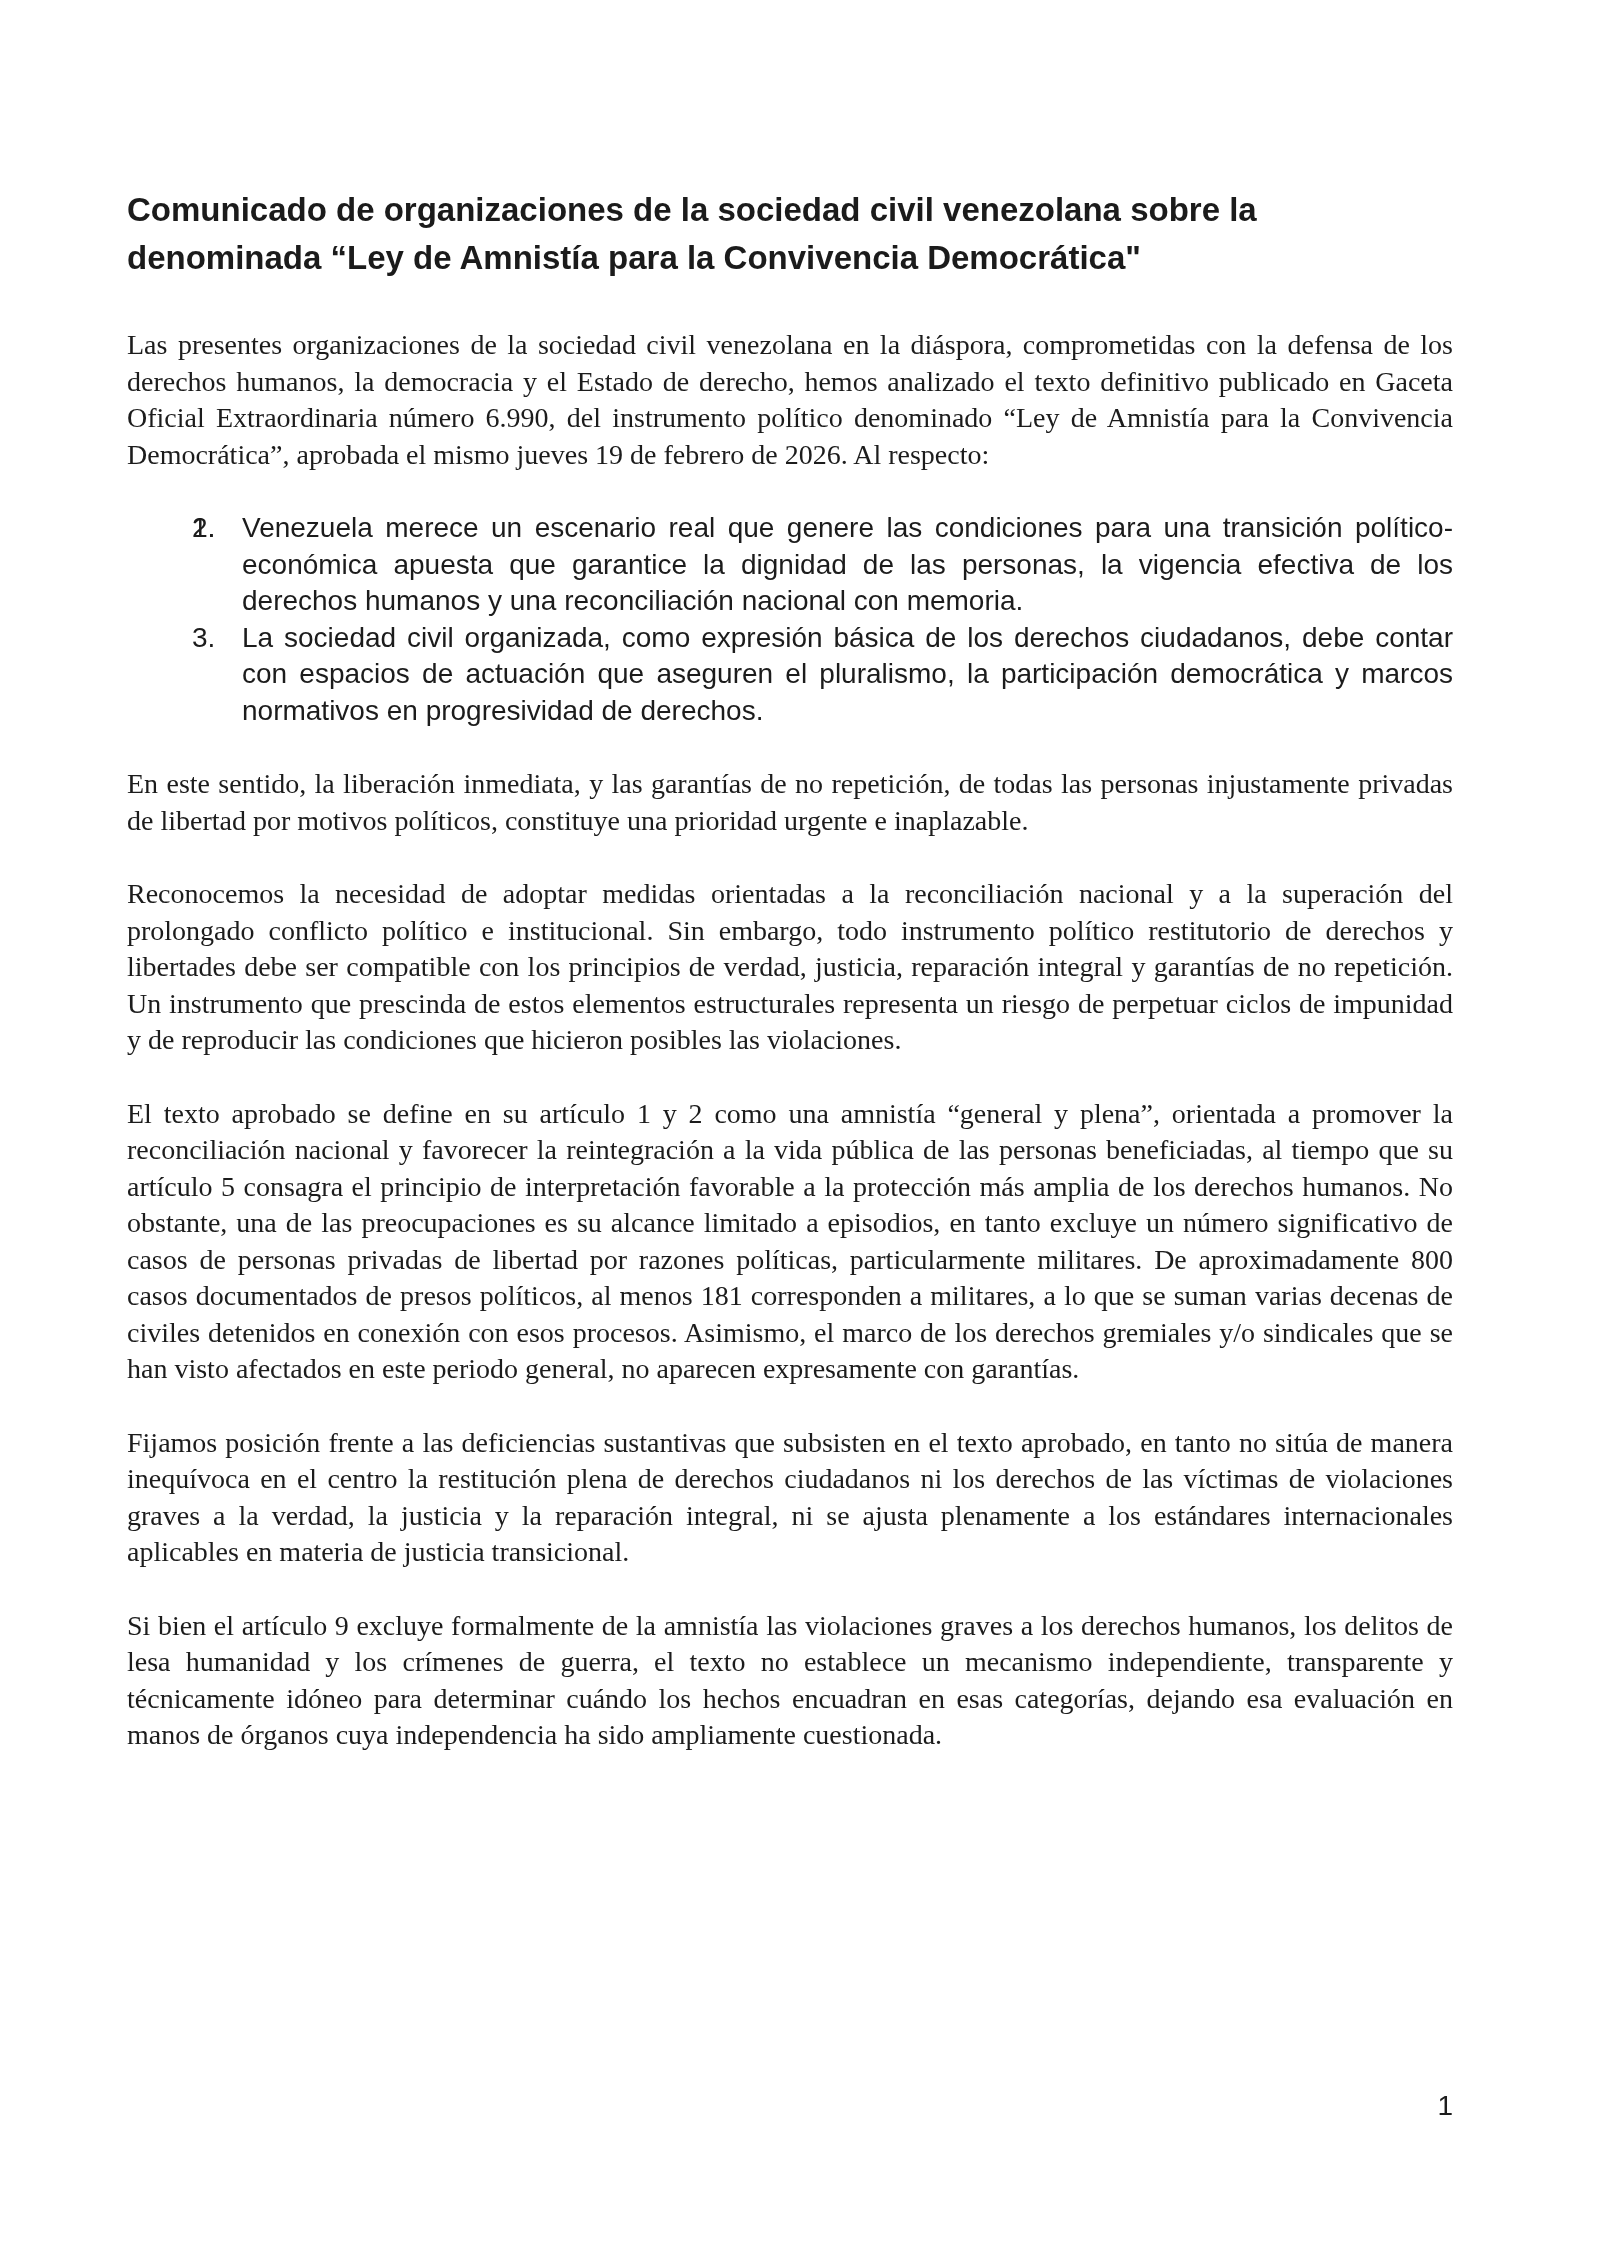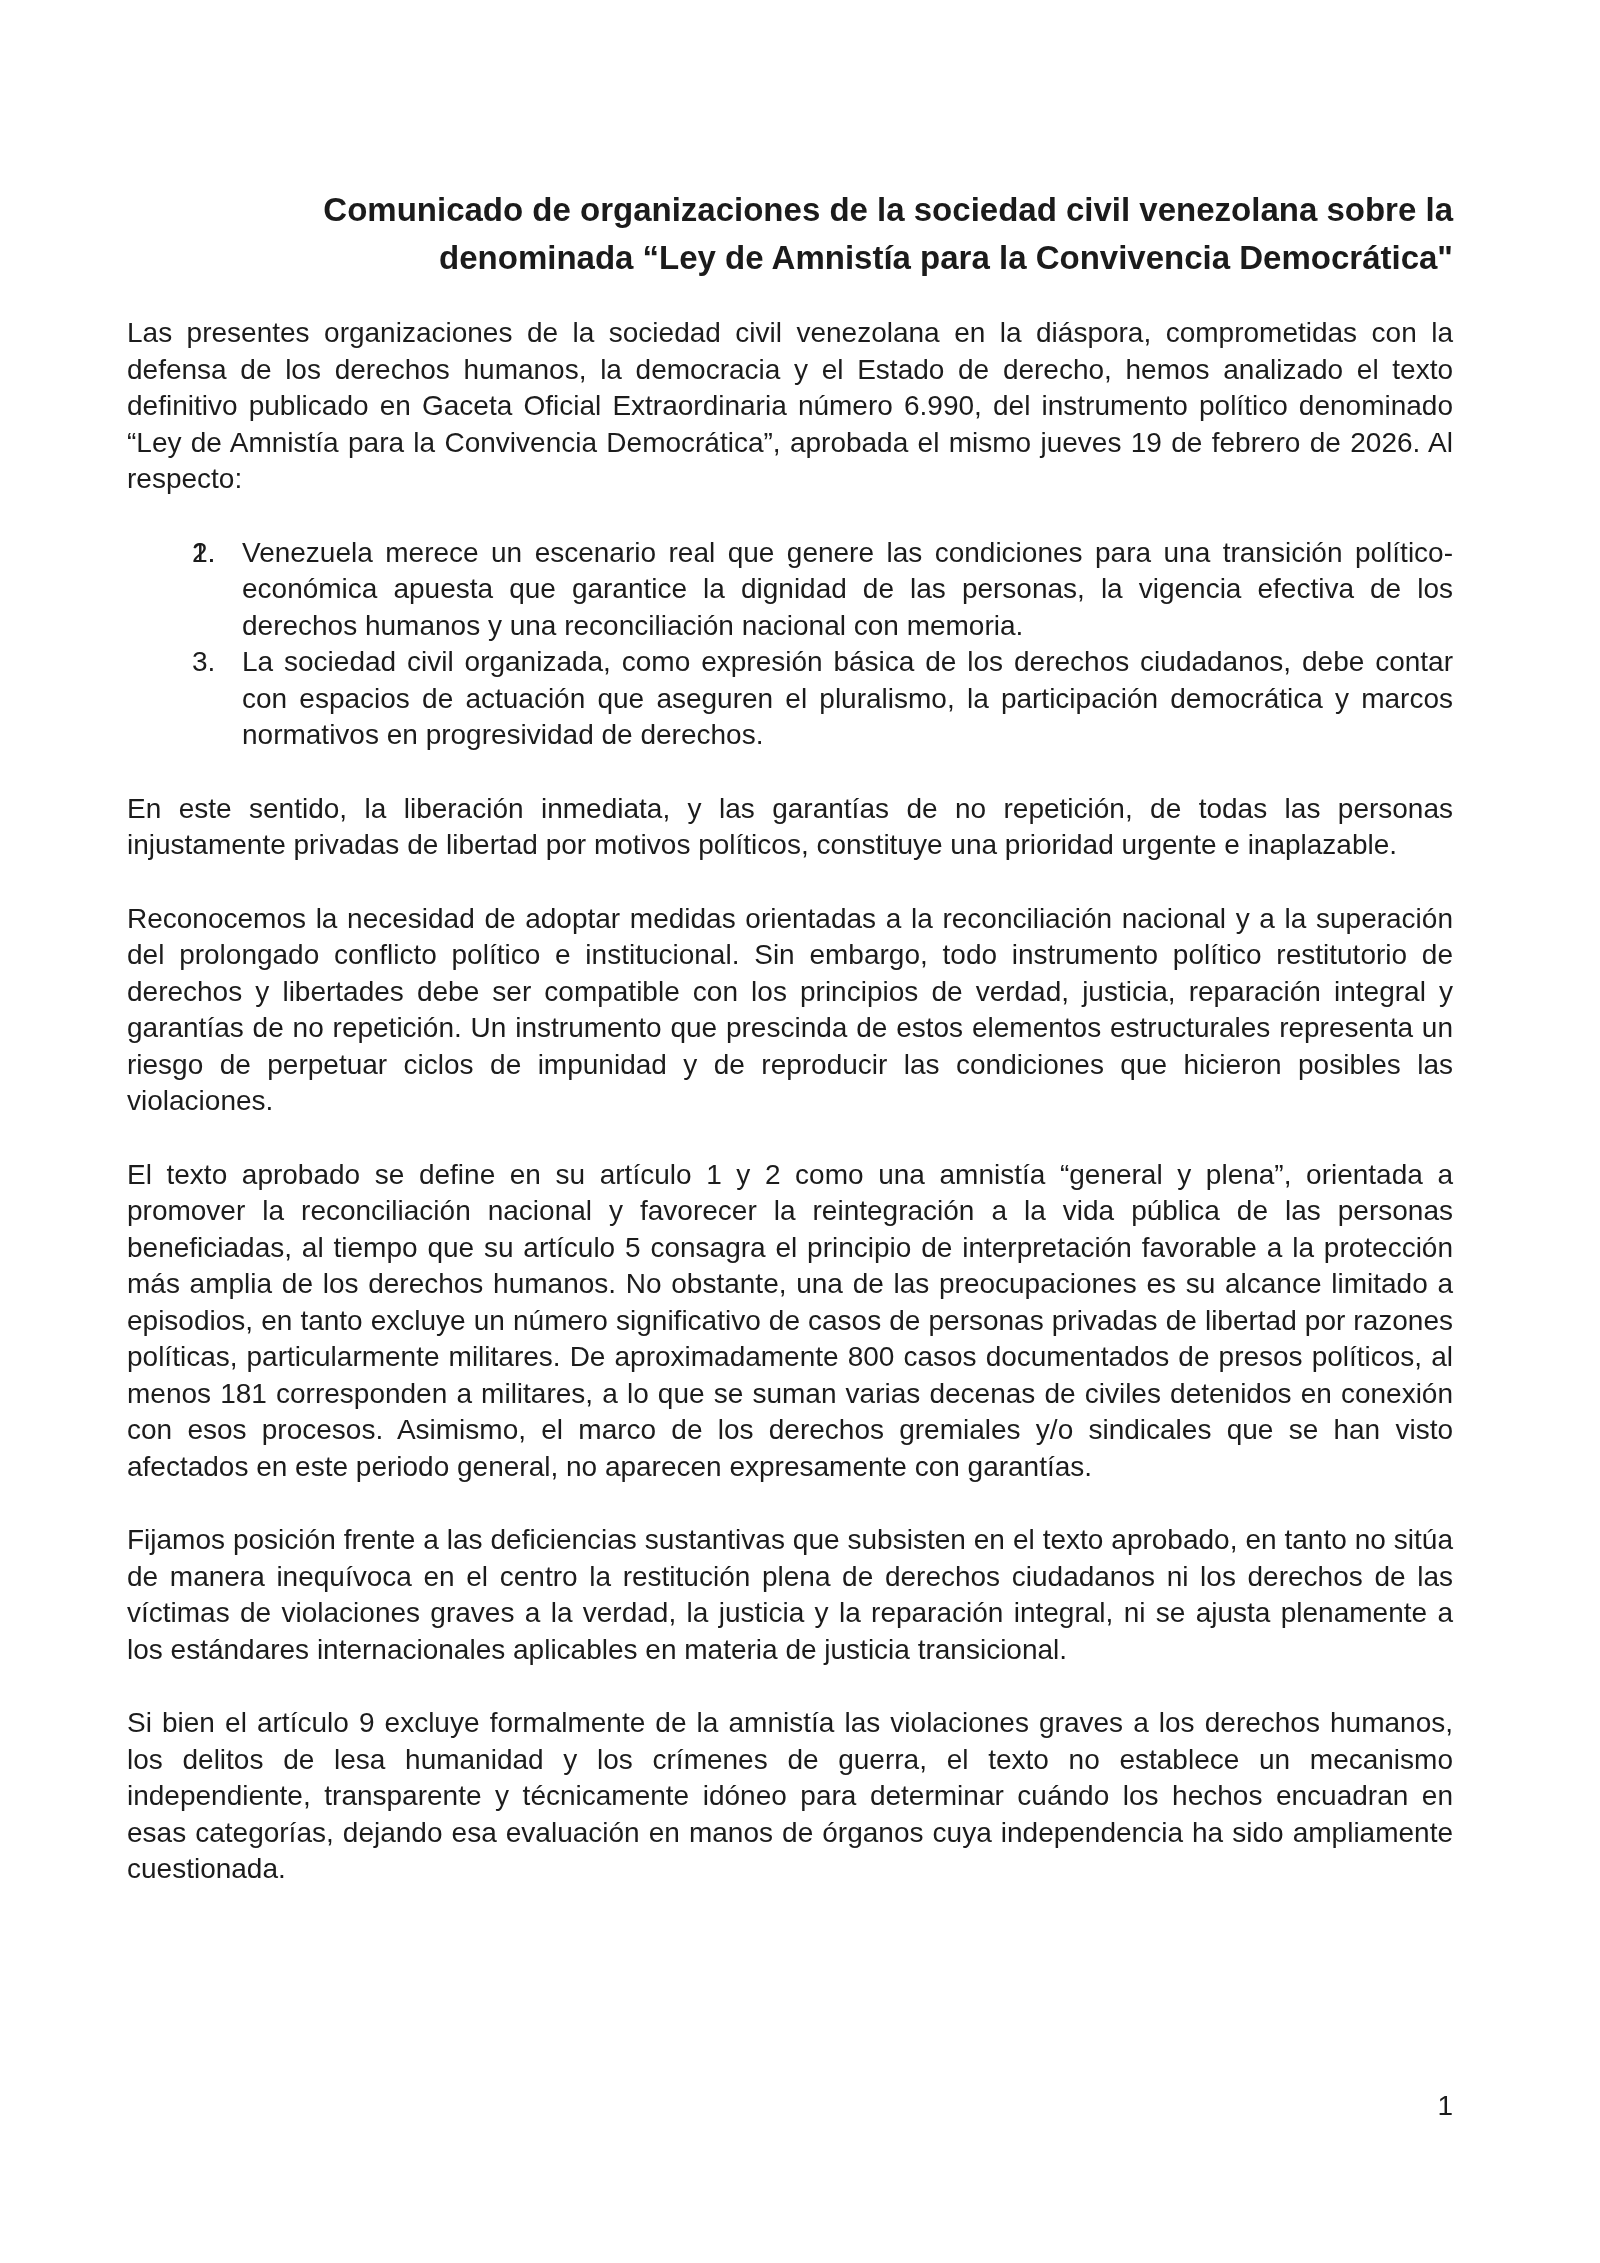--- a/index.html
+++ b/index.html
@@ -22,26 +22,27 @@
     top: 186px;
     width: 1326px;
     font-size: 28px;
     line-height: 36.5px;
     text-align: justify;
   }
   .doc-title {
     font-size: 33px;
     line-height: 48px;
     font-weight: 700;
-    text-align: right;
-    margin: 0 0 33px 0;
+    text-align: left;
+    margin: 0 0 45px 0;
     color: #1b1b1b;
   }
   .para {
     margin: 0 0 37px 0;
+    font-family: Liberation Serif, serif;
   }
   .num-list {
     margin: 0 0 37px 0;
   }
   .list-item {
     position: relative;
     padding-left: 115px;
   }
   .list-num {
     position: absolute;

